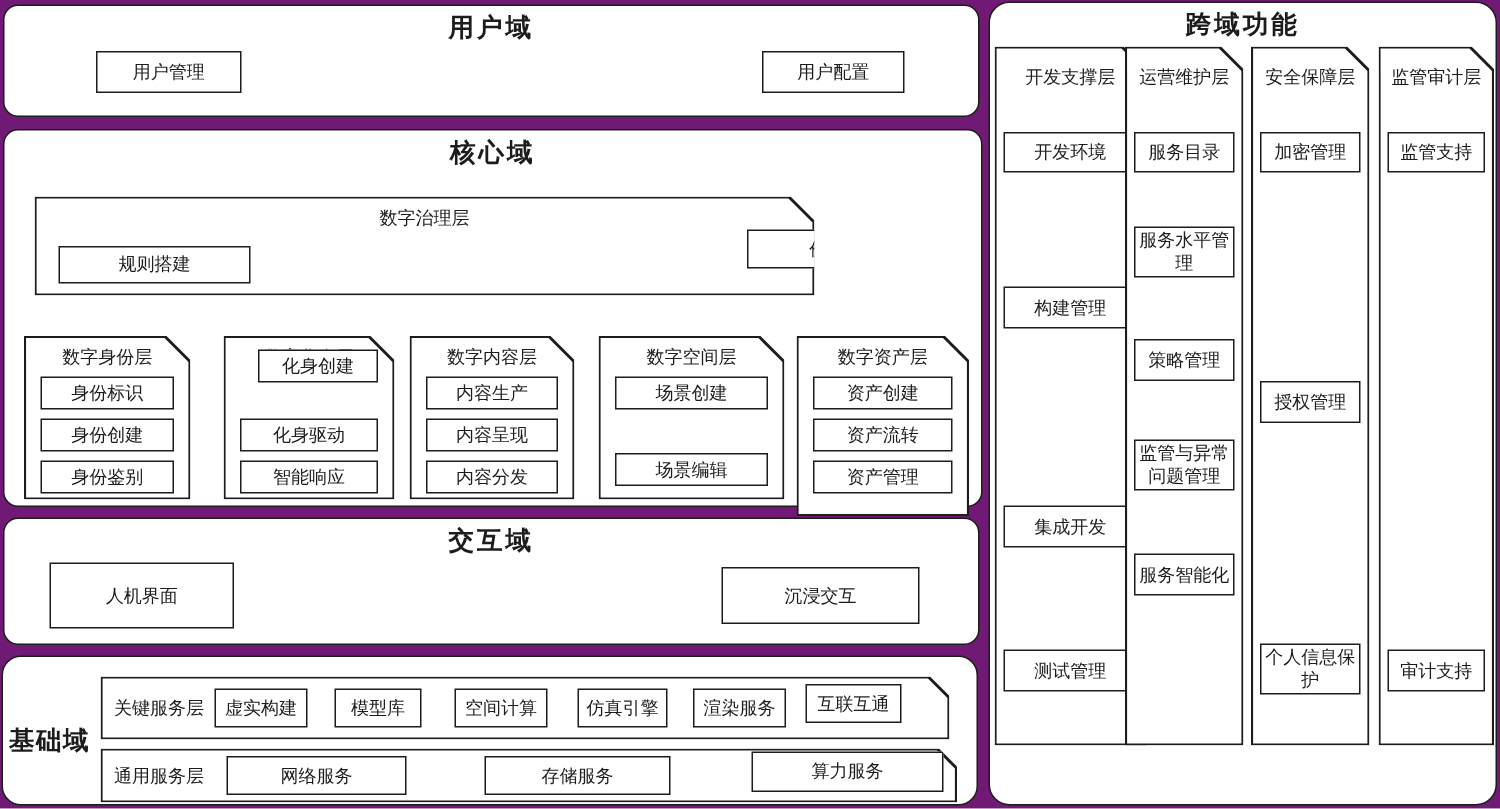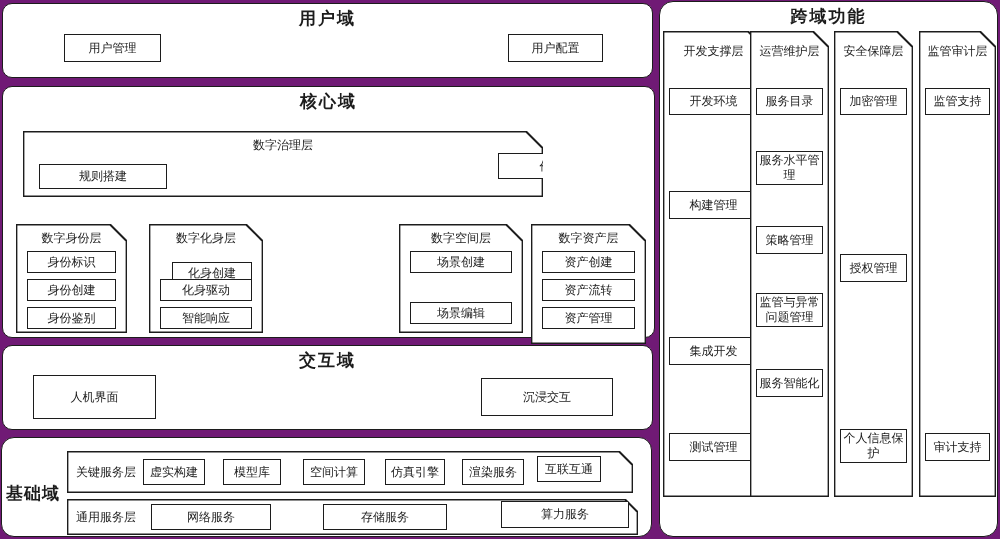--- a/index.html
+++ b/index.html
@@ -51,25 +51,32 @@
       <div class="bg"></div>
       <div class="layer-title">数字身份层</div>
       <div class="ibox sub-item" style="top:27px;">身份标识</div>
       <div class="ibox sub-item" style="top:55px;">身份创建</div>
       <div class="ibox sub-item" style="top:83px;">身份鉴别</div>
     </div>
 
     <div class="bevel" style="left:146px;top:137px;width:114px;height:109px;--b:16px;">
       <div class="bg"></div>
       <div class="layer-title">数字化身层</div>
-      <div class="ibox sub-item" style="top:38px;margin-left:12px;">化身创建</div>
+      <div class="ibox sub-item" style="top:9px;margin-left:12px;">化身创建</div>
       <div class="ibox sub-item" style="top:55px;">化身驱动</div>
       <div class="ibox sub-item" style="top:83px;">智能响应</div>
     </div>
 
+    <div class="bevel" style="left:270px;top:137px;width:110px;height:109px;--b:16px;">
+      <div class="bg"></div>
+      <div class="layer-title">数字内容层</div>
+      <div class="ibox sub-item" style="top:27px;">内容生产</div>
+      <div class="ibox sub-item" style="top:55px;">内容呈现</div>
+      <div class="ibox sub-item" style="top:83px;">内容分发</div>
+    </div>
 
     <div class="bevel" style="left:396px;top:137px;width:124px;height:109px;--b:16px;">
       <div class="bg"></div>
       <div class="layer-title">数字空间层</div>
       <div class="ibox sub-item" style="top:27px;">场景创建</div>
       <div class="ibox sub-item" style="top:78px;">场景编辑</div>
     </div>
 
     <div class="bevel" style="left:528px;top:137px;width:115px;height:120px;--b:16px;">
       <div class="bg"></div>

